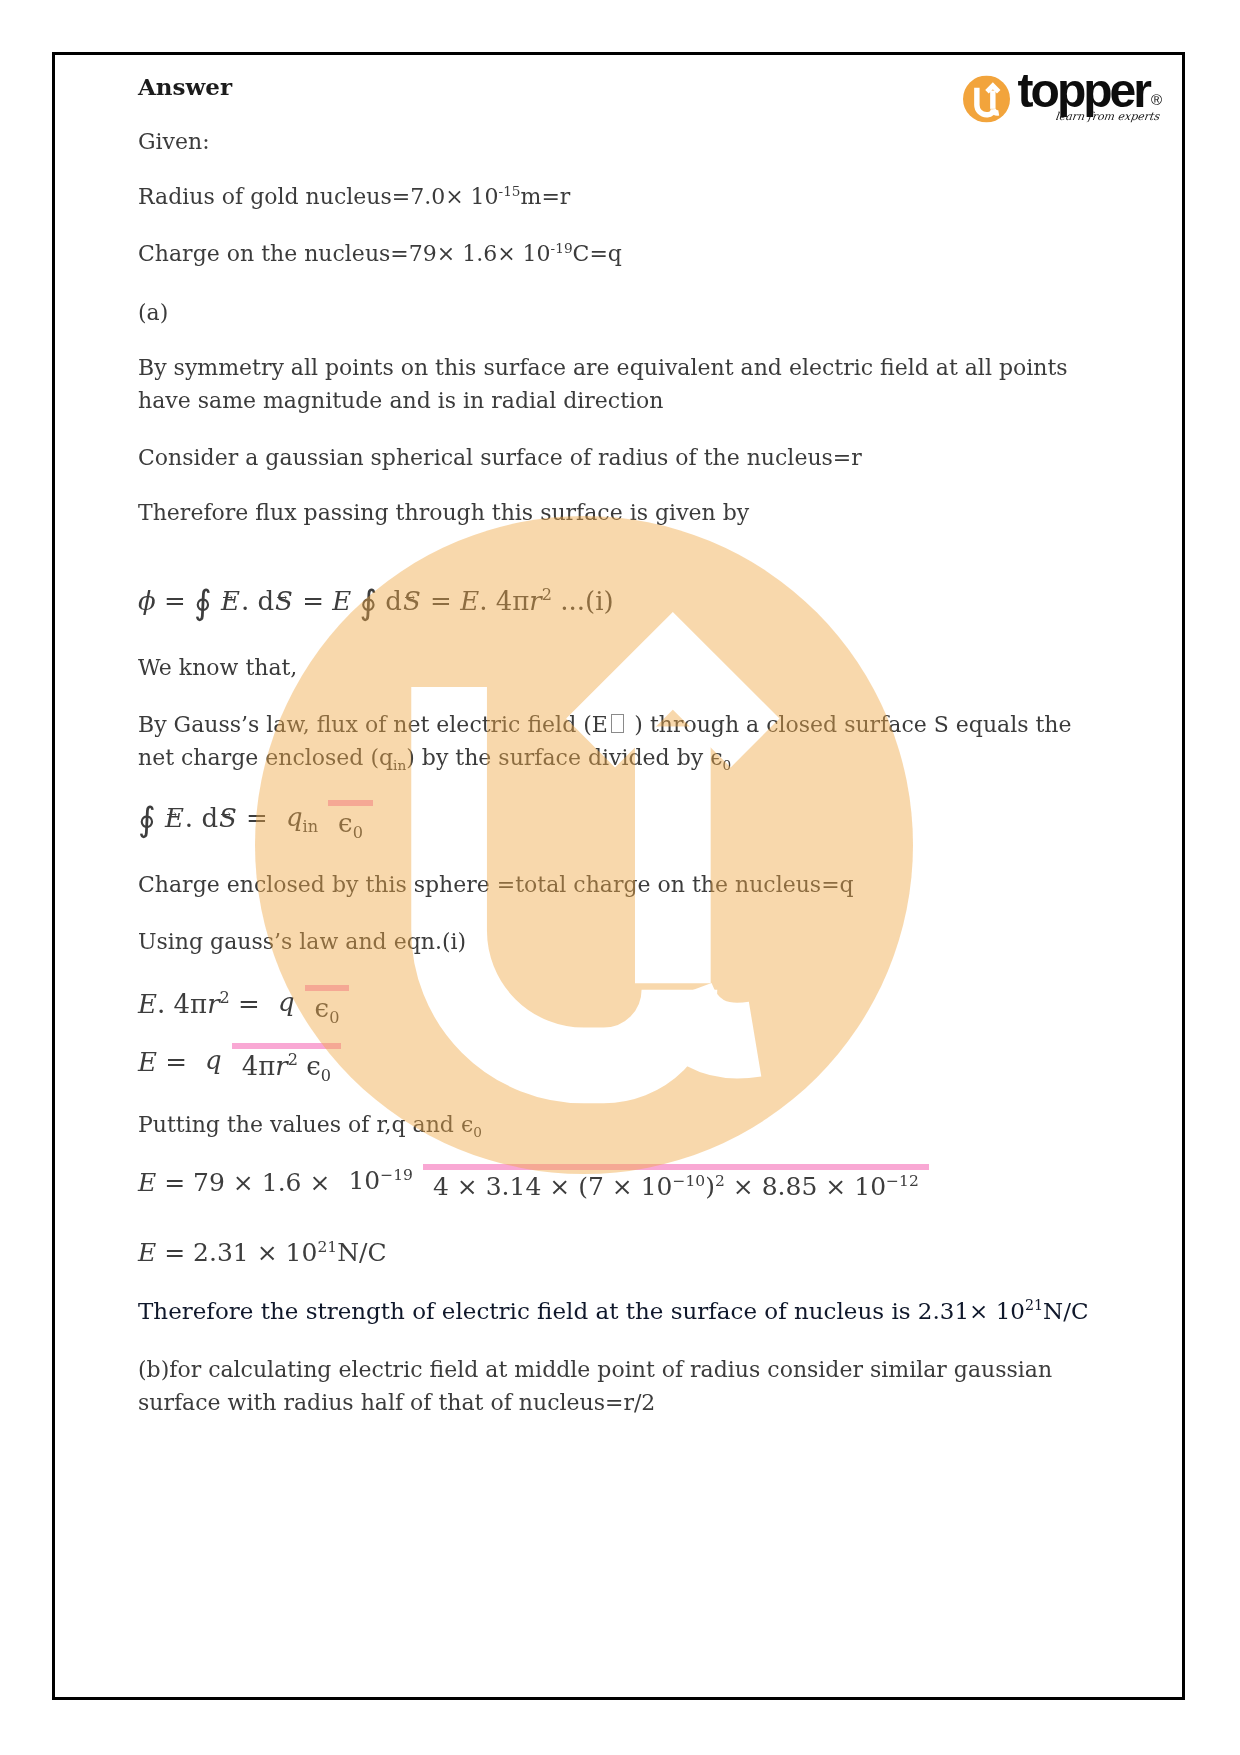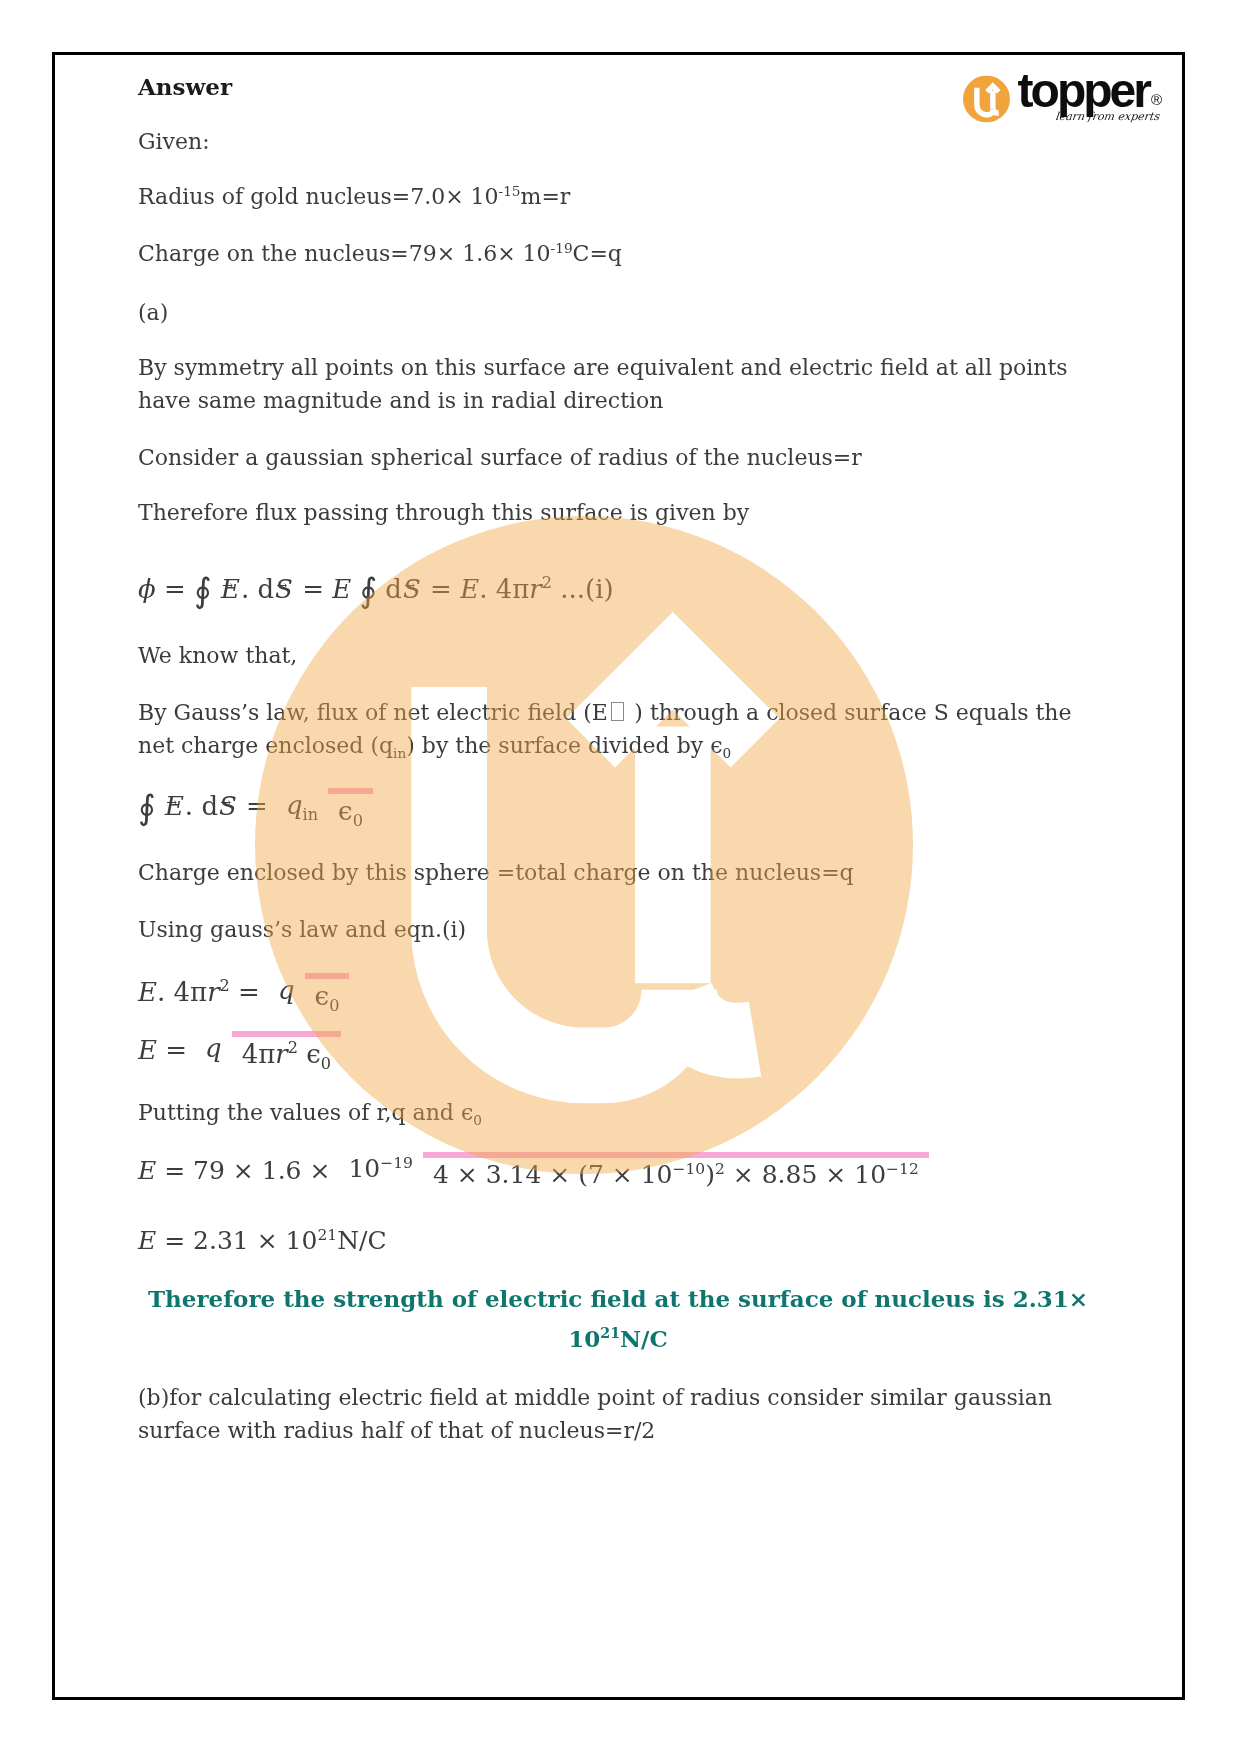--- a/index.html
+++ b/index.html
@@ -3,24 +3,24 @@
 <meta charset="utf-8">
 <style>
   html,body{margin:0;padding:0;background:#ffffff;}
   .sheet{position:relative;width:1240px;height:1755px;background:#fff;overflow:hidden;
          font-family:"DejaVu Serif","Liberation Serif",serif;color:#3b3b3b;}
   .frame{position:absolute;left:52px;top:52px;width:1133px;height:1648px;border:3px solid #000;
          box-sizing:border-box;padding:15px 84px 0 83px;}
   h1.title{font-size:23px;font-weight:700;color:#1c1c1c;margin:0;line-height:33px;}
   .para{font-size:22px;line-height:33px;margin:22px 0 0 0;}
   .m22{margin-top:22px}.m24{margin-top:24px}.m26{margin-top:26px}.m28{margin-top:28px}
-  .m18{margin-top:18px}.m30{margin-top:30px}.m40{margin-top:40px}
+  .m18{margin-top:18px}.m30{margin-top:30px}.m40{margin-top:52px}
   sup{font-size:62%;line-height:0;}
   sub{font-size:62%;line-height:0;}
-  .bold-para{font-weight:700;color:#0f766e;font-size:23px;line-height:40px;text-align:center;}
+  .bold-para{font-weight:400;color:#0f172a;font-size:23px;line-height:40px;}
   
   .math{font-size:26px;line-height:40px;color:#3d3d3d;font-family:"DejaVu Serif","DejaVu Sans",serif;}
   .it{font-style:italic;}
   .big{font-size:1.3em;vertical-align:-0.12em;}
   .vec{position:relative;font-style:italic;margin:0 1px;}
   .vec::after{content:"→";position:absolute;left:0.1em;top:-0.62em;font-size:0.5em;}
   .frac-eq{display:flex;align-items:center;}
   .frac{display:inline-flex;flex-direction:row;align-items:center;vertical-align:middle;margin-left:8px;}
   .frac .num{padding:0 10px 3px;line-height:1.15;}
   .frac .den{border-top:6px solid #f9a8d4;padding:3px 10px 0;line-height:1.15;}

